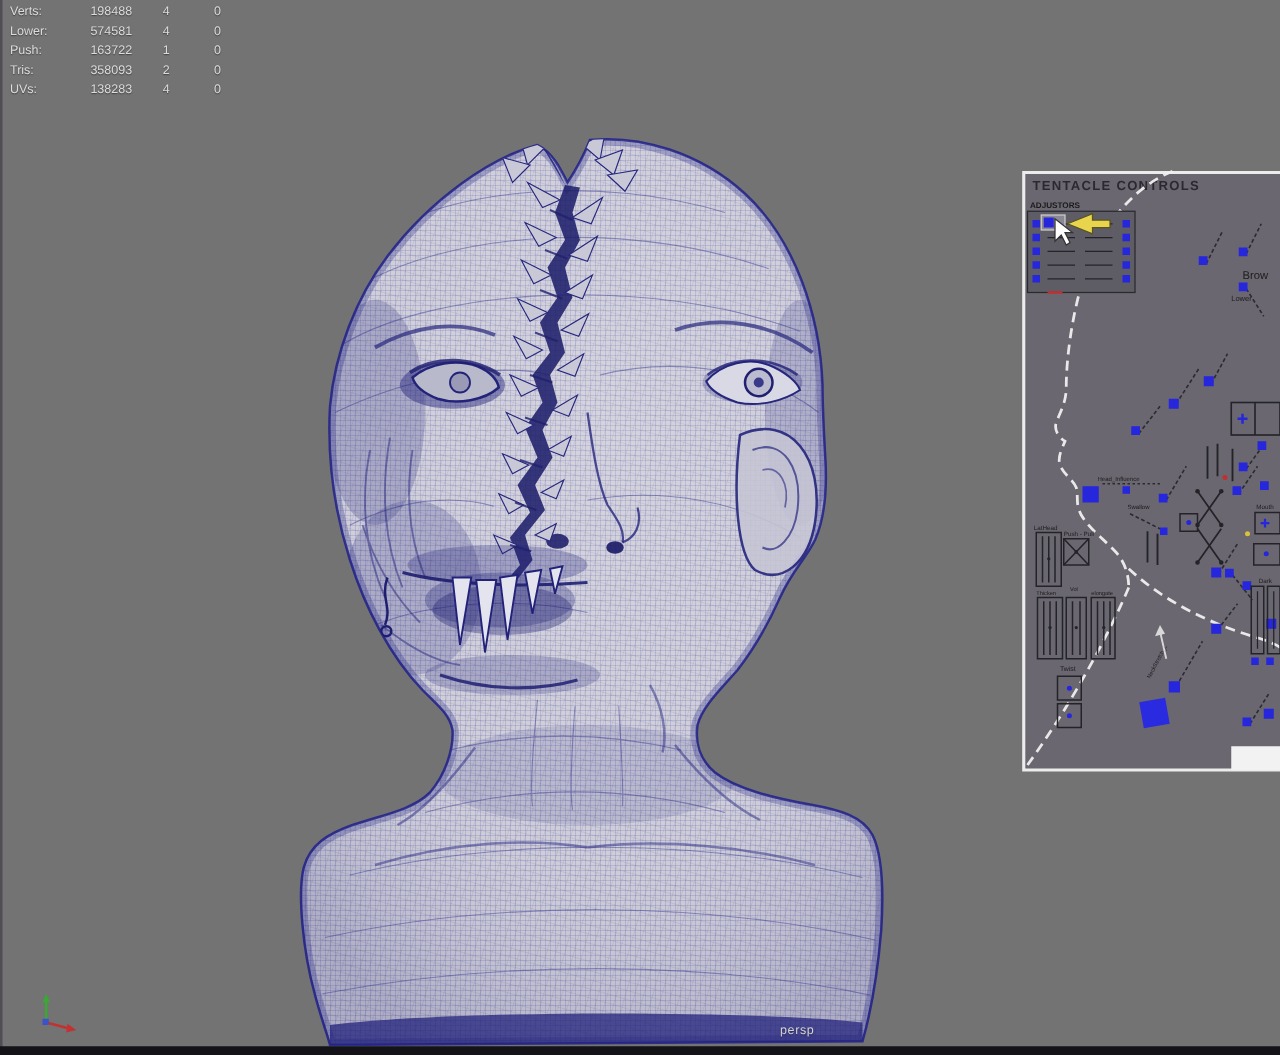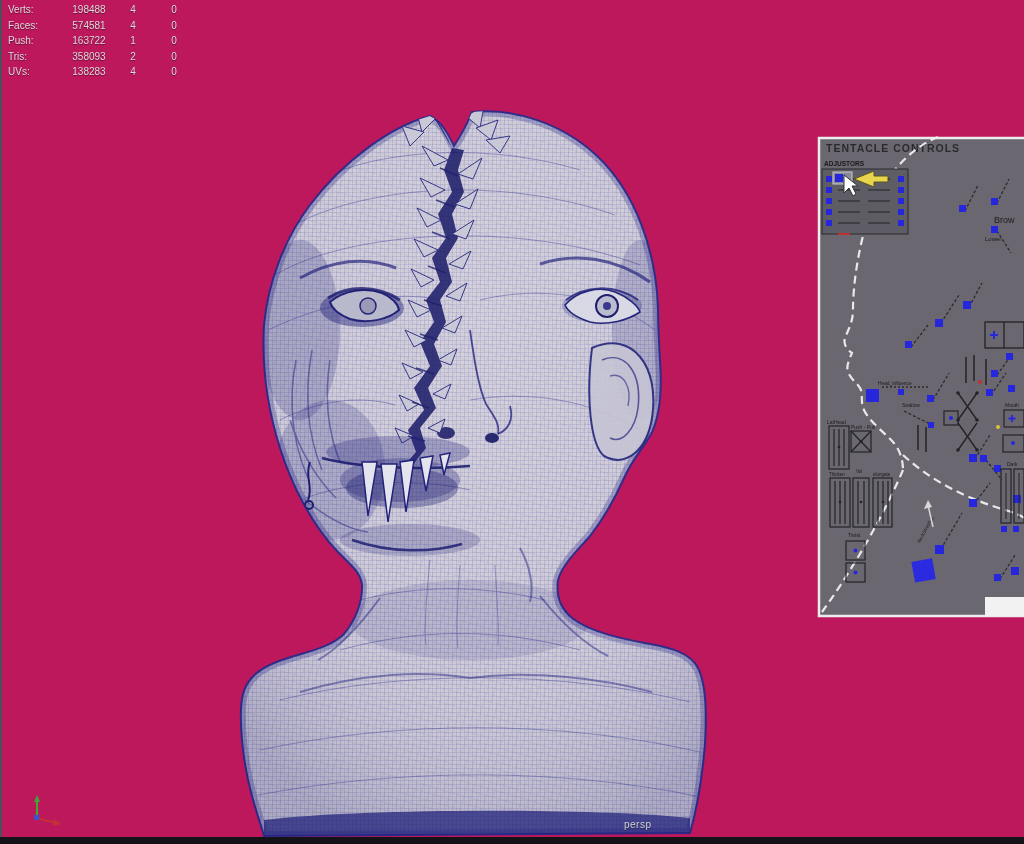--- a/index.html
+++ b/index.html
@@ -1,17 +1,17 @@
 <!DOCTYPE html>
 <html><head>
 <meta charset="utf-8">
 <style>
   html,body{margin:0;padding:0;background:#3a383d;}
   .stage{position:relative;width:1024px;height:844px;overflow:hidden;
-         background:#be185d;font-family:"Liberation Sans",sans-serif;}
+         background:#737373;font-family:"Liberation Sans",sans-serif;}
   .edge-strip{position:absolute;left:0;top:0;width:2px;height:844px;background:#504d55;}
   
   .hud{position:absolute;left:8px;top:2px;color:#dcdcdc;font-size:10px;
        text-shadow:0 1px 1px rgba(0,0,0,.45);}
   .hud-row{display:grid;grid-template-columns:52px 58px 30px 52px;height:15.5px;
            align-items:center;}
   .hud-row .lab{text-align:left;}
   .hud-row .val,.hud-row .c3,.hud-row .c4{text-align:center;}
   
   .persp{position:absolute;left:592px;top:819px;color:#d2d2d2;font-size:10px;
@@ -30,21 +30,21 @@
   <div class="edge-strip"></div>
 
   <div class="hud">
     <div class="hud-row">
       <span class="lab">Verts:</span>
       <span class="val">198488</span>
       <span class="c3">4</span>
       <span class="c4">0</span>
     </div>
     <div class="hud-row">
-      <span class="lab">Faces:</span>
+      <span class="lab">Lower:</span>
       <span class="val">574581</span>
       <span class="c3">4</span>
       <span class="c4">0</span>
     </div>
     <div class="hud-row">
       <span class="lab">Push:</span>
       <span class="val">163722</span>
       <span class="c3">1</span>
       <span class="c4">0</span>
     </div>

